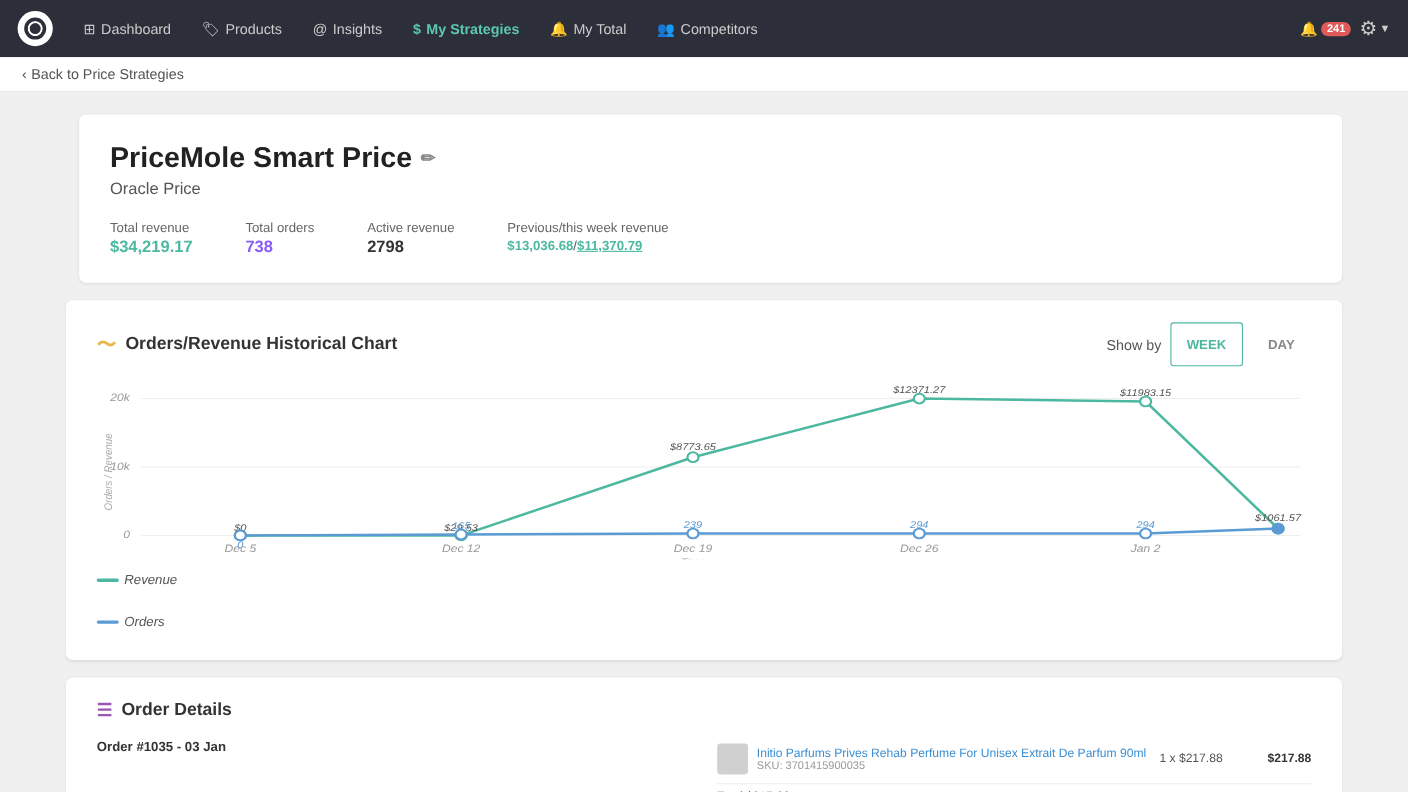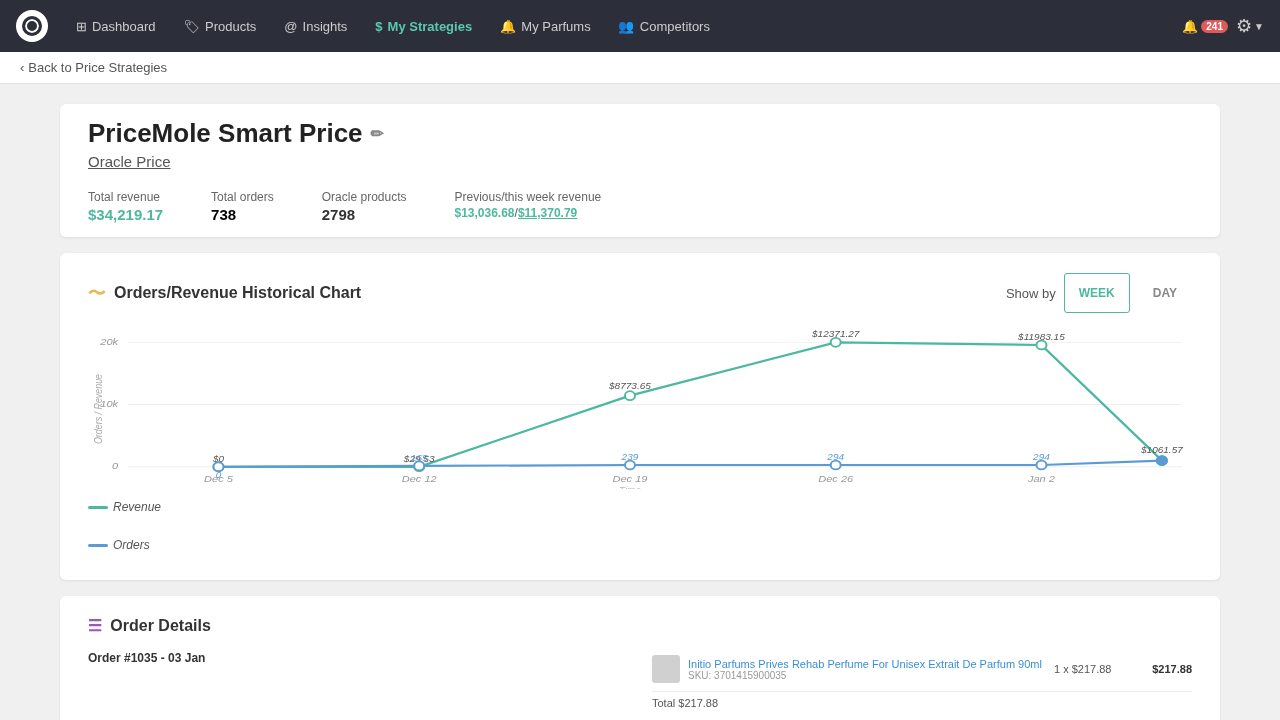--- a/index.html
+++ b/index.html
@@ -83,51 +83,51 @@
     .main-content {
       padding: 20px;
       max-width: 1200px;
       margin: 0 auto;
     }
 
     
     .strategy-card {
       background: #fff;
       border-radius: 6px;
-      padding: 14px 28px;
+      padding: 24px 28px;
       margin-bottom: 16px;
       box-shadow: 0 1px 3px rgba(0,0,0,0.08);
+      margin-left: 12px;
     }
     .strategy-title {
       font-size: 26px;
       font-weight: 600;
       color: #222;
       display: flex; align-items: center; gap: 8px;
       margin-bottom: 4px;
     }
     .edit-icon {
       font-size: 16px;
       color: #888;
       cursor: pointer;
     }
     .strategy-subtitle {
       font-size: 15px;
       color: #555;
       margin-bottom: 20px;
-      text-decoration: underline;
     }
     .stats-row {
       display: flex;
       gap: 48px;
       align-items: flex-start;
     }
     .stat-item { display: flex; flex-direction: column; gap: 2px; }
     .stat-label { font-size: 12px; color: #666; }
     .stat-value { font-size: 15px; font-weight: 600; color: #4db8a0; }
-    .stat-value.dark { color: #000000; }
+    .stat-value.dark { color: #8b5cf6; }
     .stat-prev { font-size: 12px; color: #555; }
     .stat-prev span { color: #4db8a0; font-weight: 600; }
 
     
     .chart-card {
       background: #fff;
       border-radius: 6px;
       padding: 20px 28px 28px;
       margin-bottom: 16px;
       box-shadow: 0 1px 3px rgba(0,0,0,0.08);
@@ -241,21 +241,21 @@
   <div class="nav-item">
     <span>@</span>
     <span>Insights</span>
   </div>
   <div class="nav-item highlight">
     <span>$</span>
     <span>My Strategies</span>
   </div>
   <div class="nav-item">
     <span>🔔</span>
-    <span>My Parfums</span>
+    <span>My Total</span>
   </div>
   <div class="nav-item">
     <span>👥</span>
     <span>Competitors</span>
   </div>
 
   <div class="nav-right">
     <div class="nav-bell">
       <span>🔔</span>
       <span class="nav-badge">241</span>
@@ -286,21 +286,21 @@
     <div class="stats-row">
       <div class="stat-item">
         <span class="stat-label">Total revenue</span>
         <span class="stat-value">$34,219.17</span>
       </div>
       <div class="stat-item">
         <span class="stat-label">Total orders</span>
         <span class="stat-value dark">738</span>
       </div>
       <div class="stat-item">
-        <span class="stat-label">Oracle products</span>
+        <span class="stat-label">Active revenue</span>
         <span class="stat-value" style="color:#333;">2798</span>
       </div>
       <div class="stat-item">
         <span class="stat-label">Previous/this week revenue</span>
         <div class="stat-prev">
           <span>$13,036.68</span>/<span class="stat-prev" style="display:inline;text-decoration:underline;"><span style="color:#4db8a0;font-weight:600;">$11,370.79</span></span>
         </div>
       </div>
     </div>
   </div>

